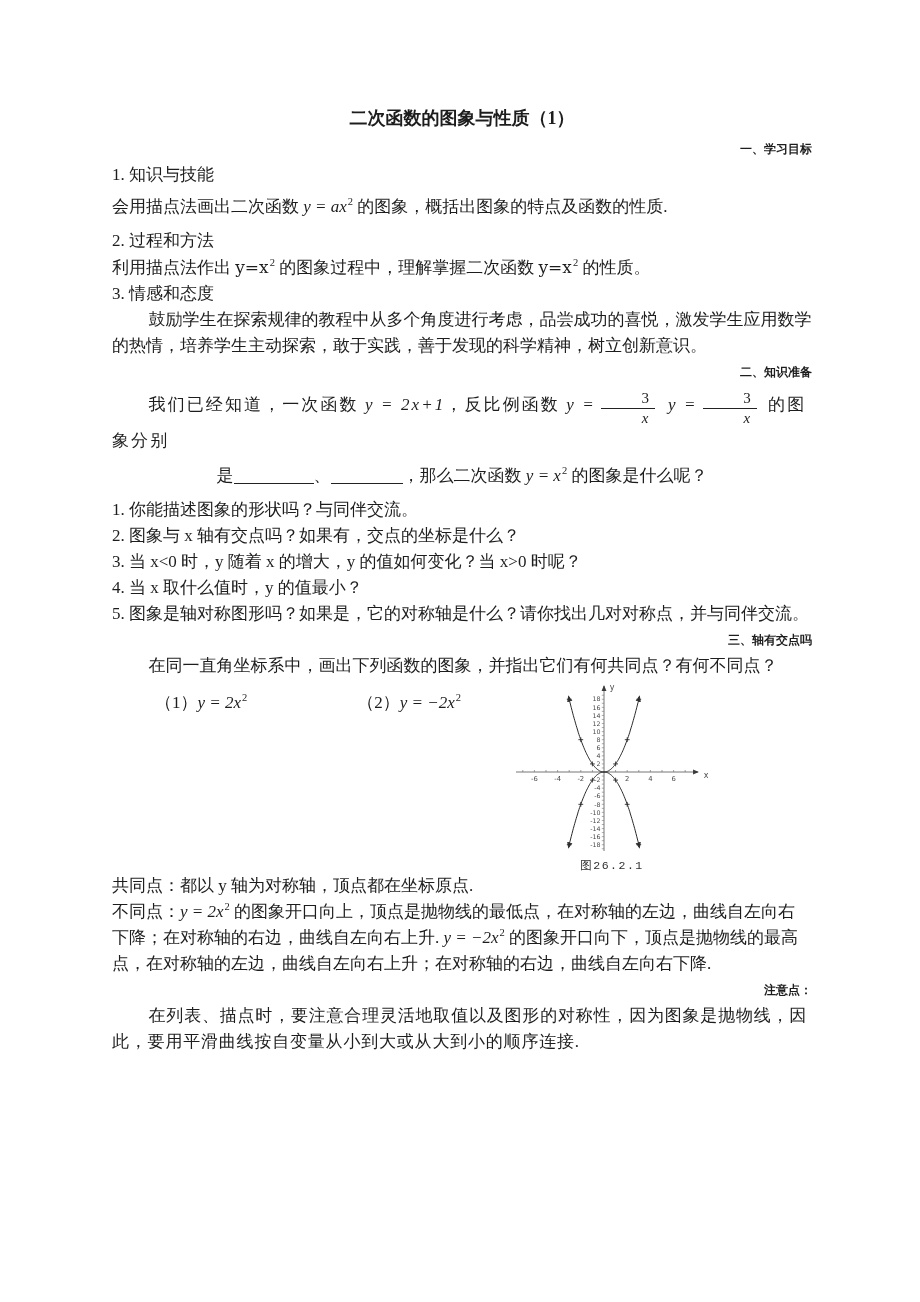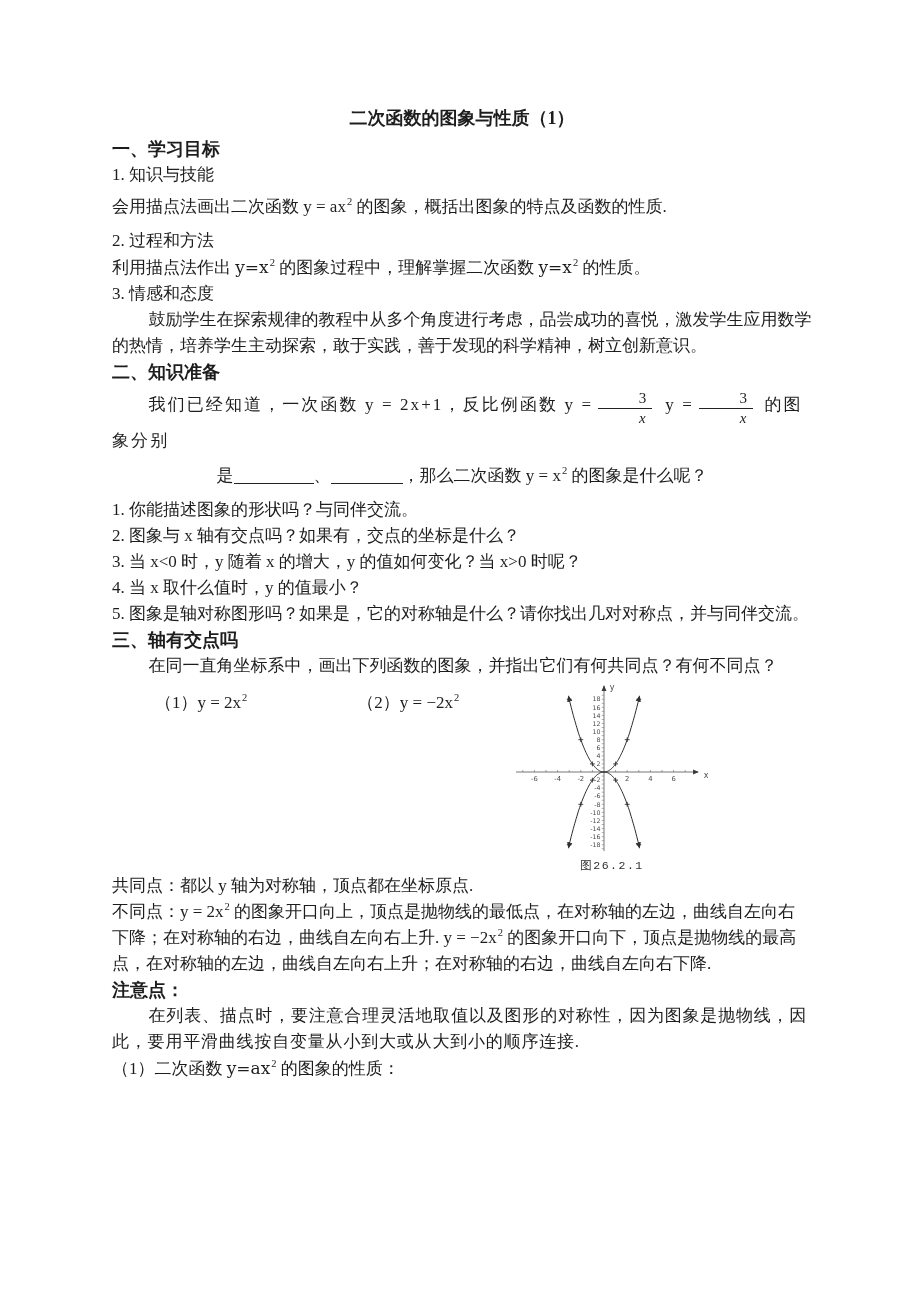--- a/index.html
+++ b/index.html
@@ -1,28 +1,28 @@
 <!DOCTYPE html>
 <html><head>
 <meta charset="utf-8">
 <style>
   html,body{margin:0;padding:0;background:#ffffff;}
   .page{position:relative;width:920px;height:1302px;background:#ffffff;overflow:hidden;
         font-family:"Liberation Serif","DejaVu Serif",serif;color:#1d1d1d;}
   .content{position:absolute;left:112px;top:104px;width:700px;}
   .doc-title{font-size:18px;font-weight:bold;text-align:center;line-height:28px;margin-bottom:4px;}
-  .sec-heading{font-size:18px;font-weight:bold;line-height:26px;}
+  .sec-heading{font-size:12px;font-weight:bold;line-height:26px;text-align:right;}
   .para{font-size:17px;line-height:26px;}
   .indent{text-indent:2.15em;}
   .spread{letter-spacing:2.1px;}
   .sp1{letter-spacing:0.8px;}
   .p-math{margin:6px 0 8px;}
   .p-frac{padding:5px 0 3px;}
   .p-blank{margin:4px 0 6px;line-height:30px;text-align:center;}
-  .math{}
+  .math{font-style:italic;}
   .rm{font-family:"DejaVu Serif",serif;}
   sup.s{font-size:10.5px;line-height:0;vertical-align:super;font-style:normal;margin-left:1px;}
   .blank{display:inline-block;height:14px;border-bottom:1.5px solid #222;vertical-align:-3px;}
   .gap{display:inline-block;height:1px;}
   .frac{display:inline-block;text-align:center;vertical-align:-13px;margin:0 5px;font-size:15px;line-height:1.15;}
   .frac .num{display:block;border-bottom:1.2px solid #222;padding:0 4px 1px;font-style:normal;}
   .frac .den{display:block;padding-top:1px;font-style:italic;}
   .row{display:flex;align-items:flex-start;}
   .row .formulas{flex:1;padding:12px 0 0 43px;font-size:17px;}
   .row .figure{width:200px;margin-right:100px;}
@@ -154,15 +154,14 @@
             <path d="M78,101.08H82.80000000000001M80.4,98.67999999999999V103.48" stroke="#2b2b2b" stroke-width="0.9"></path>
             <path d="M101.19999999999999,101.08H106M103.6,98.67999999999999V103.48" stroke="#2b2b2b" stroke-width="0.9"></path>
             <path d="M112.8,125.32H117.60000000000001M115.2,122.91999999999999V127.72" stroke="#2b2b2b" stroke-width="0.9"></path>
             <path d="M124.39999999999999,165.72H129.2M126.8,163.32V168.12" stroke="#2b2b2b" stroke-width="0.9"></path>
           </svg><div class="fig-caption">图26.2.1</div></div>
       </div>
       <div class="para"><span class="txt">共同点：都以 y 轴为对称轴，顶点都在坐标原点.</span></div>
       <div class="para"><span class="txt">不同点：</span><span class="math">y = 2x</span><sup class="s">2</sup><span class="txt"> 的图象开口向上，顶点是抛物线的最低点，在对称轴的左边，曲线自左向右下降；在对称轴的右边，曲线自左向右上升. </span><span class="math">y = −2x</span><sup class="s">2</sup><span class="txt"> 的图象开口向下，顶点是抛物线的最高点，在对称轴的左边，曲线自左向右上升；在对称轴的右边，曲线自左向右下降.</span></div>
       <div class="sec-heading"><span class="txt">注意点：</span></div>
       <div class="para indent sp1"><span class="txt">在列表、描点时，要注意合理灵活地取值以及图形的对称性，因为图象是抛物线，因此，要用平滑曲线按自变量从小到大或从大到小的顺序连接.</span></div>
-      <div class="para"><span class="txt">（1）二次函数 </span><span class="rm">y=ax</span><sup class="s">2</sup><span class="txt"> 的图象的性质：</span></div>
     </div>
 </div>
 
 </body></html>

